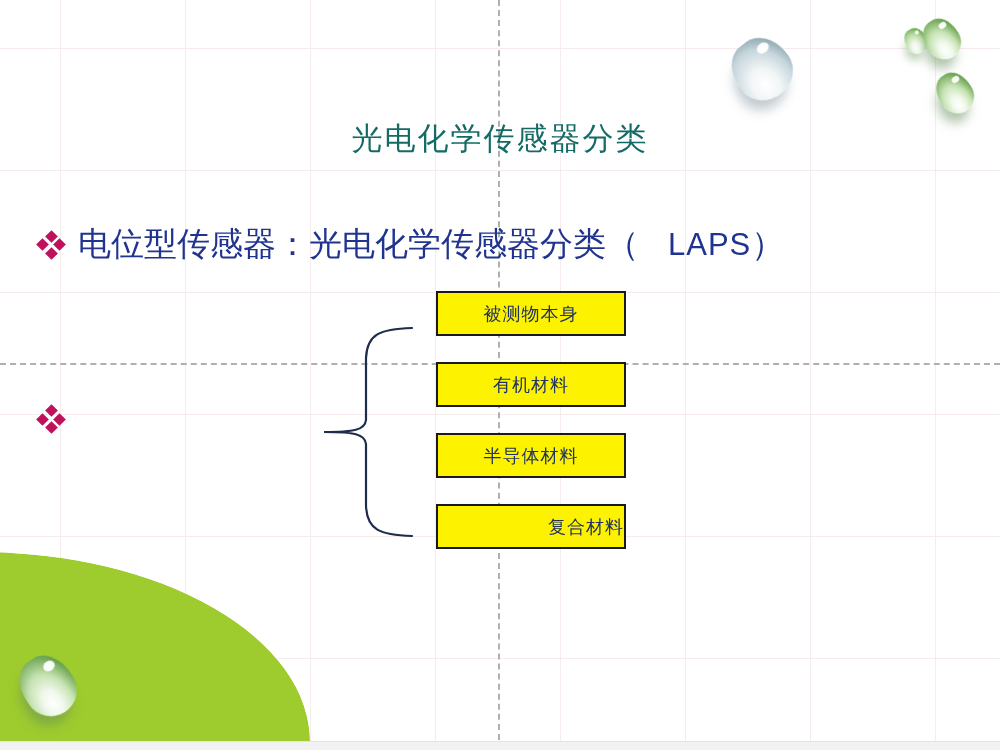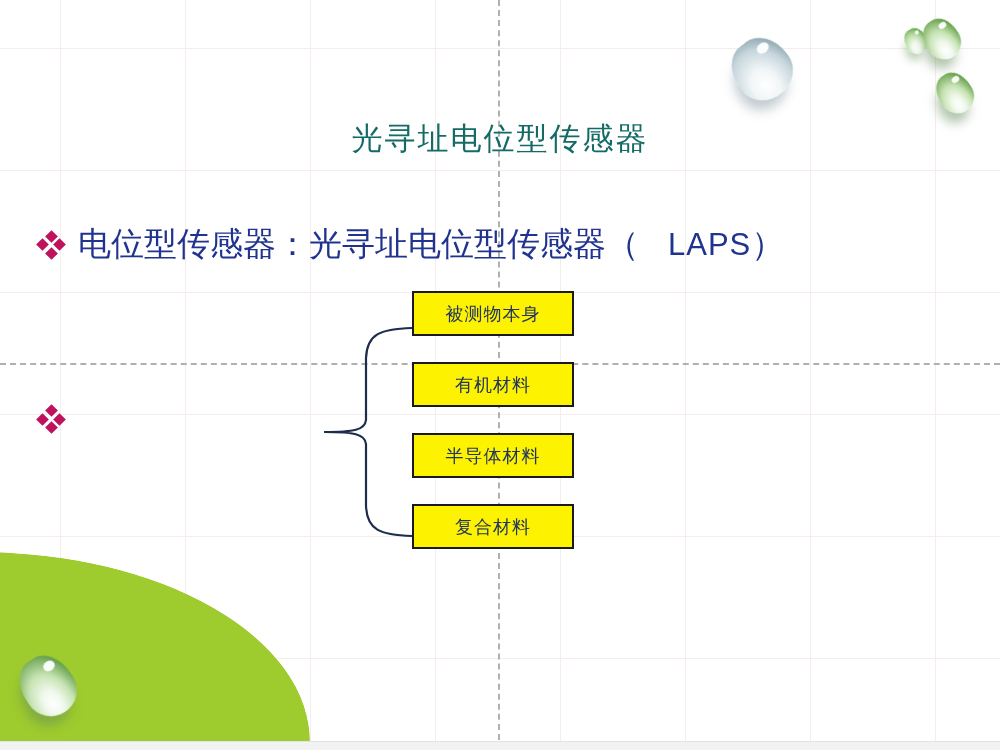--- a/index.html
+++ b/index.html
@@ -165,38 +165,38 @@
     position: absolute;
     left: 318px;
     top: 318px;
     width: 96px;
     height: 228px;
   }
 
   
   .box {
     position: absolute;
-    left: 412px;
-    width: 162px;
+    left: 436px;
+    width: 190px;
     height: 45px;
     background: #fdf200;
     border: 2px solid #1a1a1a;
     box-sizing: border-box;
     display: flex;
     align-items: center;
     justify-content: center;
     font-family: "Liberation Serif", serif;
     font-size: 18px;
     color: #22355e;
     letter-spacing: 1px;
   }
   #box-0 { top: 291px; }
   #box-1 { top: 362px; }
   #box-2 { top: 433px; }
-  #box-3 { top: 504px; }
+  #box-3 { top: 504px; justify-content: flex-end; }
 </style>
 </head>
 <body>
 
 <div id="slide">
 
   <div class="grid-layer">
     <div class="grid-v" style="left:60px"></div>
     <div class="grid-v" style="left:185px"></div>
     <div class="grid-v" style="left:310px"></div>
@@ -219,31 +219,31 @@
 
   <div class="green-wedge"></div>
   <div class="droplet d-green-big" style="left:22px; top:655px; width:52px; height:62px;"></div>
   <div class="bottom-strip"></div>
 
   <div class="droplet d-gray" style="left:733px; top:38px; width:58px; height:62px;"></div>
   <div class="droplet d-green" style="left:905px; top:28px; width:22px; height:26px;"></div>
   <div class="droplet d-green-big" style="left:925px; top:18px; width:34px; height:42px;"></div>
   <div class="droplet d-green-big" style="left:938px; top:72px; width:34px; height:42px;"></div>
 
-  <div class="slide-title">光寻址电位型传感器</div>
+  <div class="slide-title">光电化学传感器分类</div>
 
   <div class="bullet-row" id="bullet-1">
     <span class="bullet-glyph">
       <i></i>
         <i></i>
         <i></i>
         <i></i>
     </span>
     <span class="bullet-text">
-      <span>电位型传感器：光寻址电位型传感器（</span><span class="lat">LAPS</span><span>）</span>
+      <span>电位型传感器：光电化学传感器分类（</span><span class="lat">LAPS</span><span>）</span>
     </span>
   </div>
 
   <div class="bullet-row" id="bullet-2">
     <span class="bullet-glyph">
       <i></i>
         <i></i>
         <i></i>
         <i></i>
     </span>

